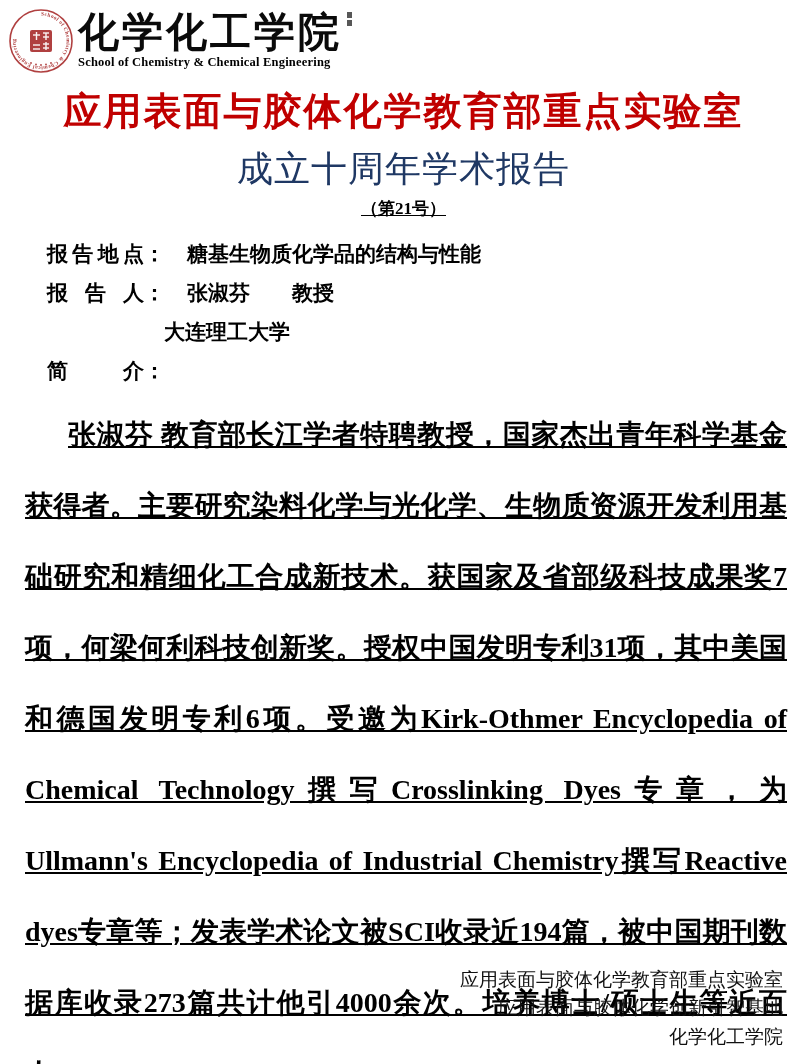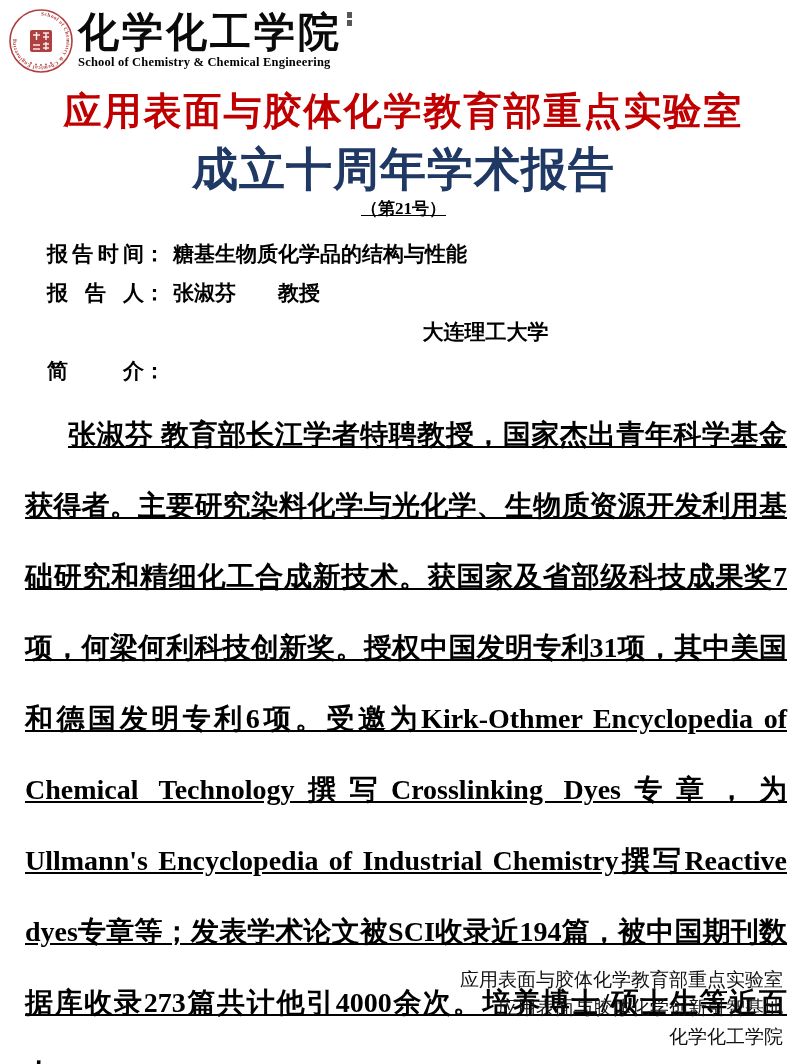--- a/index.html
+++ b/index.html
@@ -53,22 +53,22 @@
     font-weight: 900;
     font-size: 38px;
     line-height: 46px;
     letter-spacing: 2px;
     color: #c00000;
   }
   .title-navy {
     margin: 14px 0 0 0;
     text-align: center;
     font-family: "Liberation Sans", "DejaVu Sans", sans-serif;
-    font-weight: 700;
-    font-size: 46px;
+    font-weight: 400;
+    font-size: 36px;
     line-height: 42px;
     letter-spacing: 1px;
     color: #1f3864;
   }
   .issue-no {
     margin: 9px 0 0 0;
     text-align: center;
     font-weight: bold;
     font-size: 17px;
     line-height: 20px;
@@ -87,23 +87,23 @@
   }
   .flabel {
     display: inline-block;
     width: 97px;
     text-align: justify;
     text-align-last: justify;
     -moz-text-align-last: justify;
     vertical-align: bottom;
   }
   .fcolon { display: inline-block; }
-  .fvalue { display: inline-block; margin-left: 8px; }
+  .fvalue { display: inline-block; margin-left: 22px; }
   .fvalue.indent-sm { margin-left: 24px; }
-  .continuation { margin-left: 117px; text-align: center; }
+  .continuation { margin-left: 117px; }
 
   
   .intro-para {
     margin: 14px 20px 0 25px;
     font-size: 28px;
     line-height: 71px;
     font-weight: bold;
     text-align: justify;
     text-indent: 43px;
     font-family: "Liberation Serif", "DejaVu Serif", serif;
@@ -164,21 +164,21 @@
   </div>
 </div>
 
 <h1 class="title-red">应用表面与胶体化学教育部重点实验室</h1>
 <h2 class="title-navy">成立十周年学术报告</h2>
 <div class="issue-no">（第21号）</div>
 
 <div class="fields">
 
   <div class="field-row">
-    <span class="flabel">报告时间</span><span class="fcolon">：</span><span class="fvalue">糖基生物质化学品的结构与性能</span>
+    <span class="flabel">报告地点</span><span class="fcolon">：</span><span class="fvalue">糖基生物质化学品的结构与性能</span>
   </div>
 
   <div class="field-row">
     <span class="flabel">报告人</span><span class="fcolon">：</span><span class="fvalue">张淑芬　　教授</span>
   </div>
 
   <div class="field-row continuation">
     <span>大连理工大学</span>
   </div>
 

